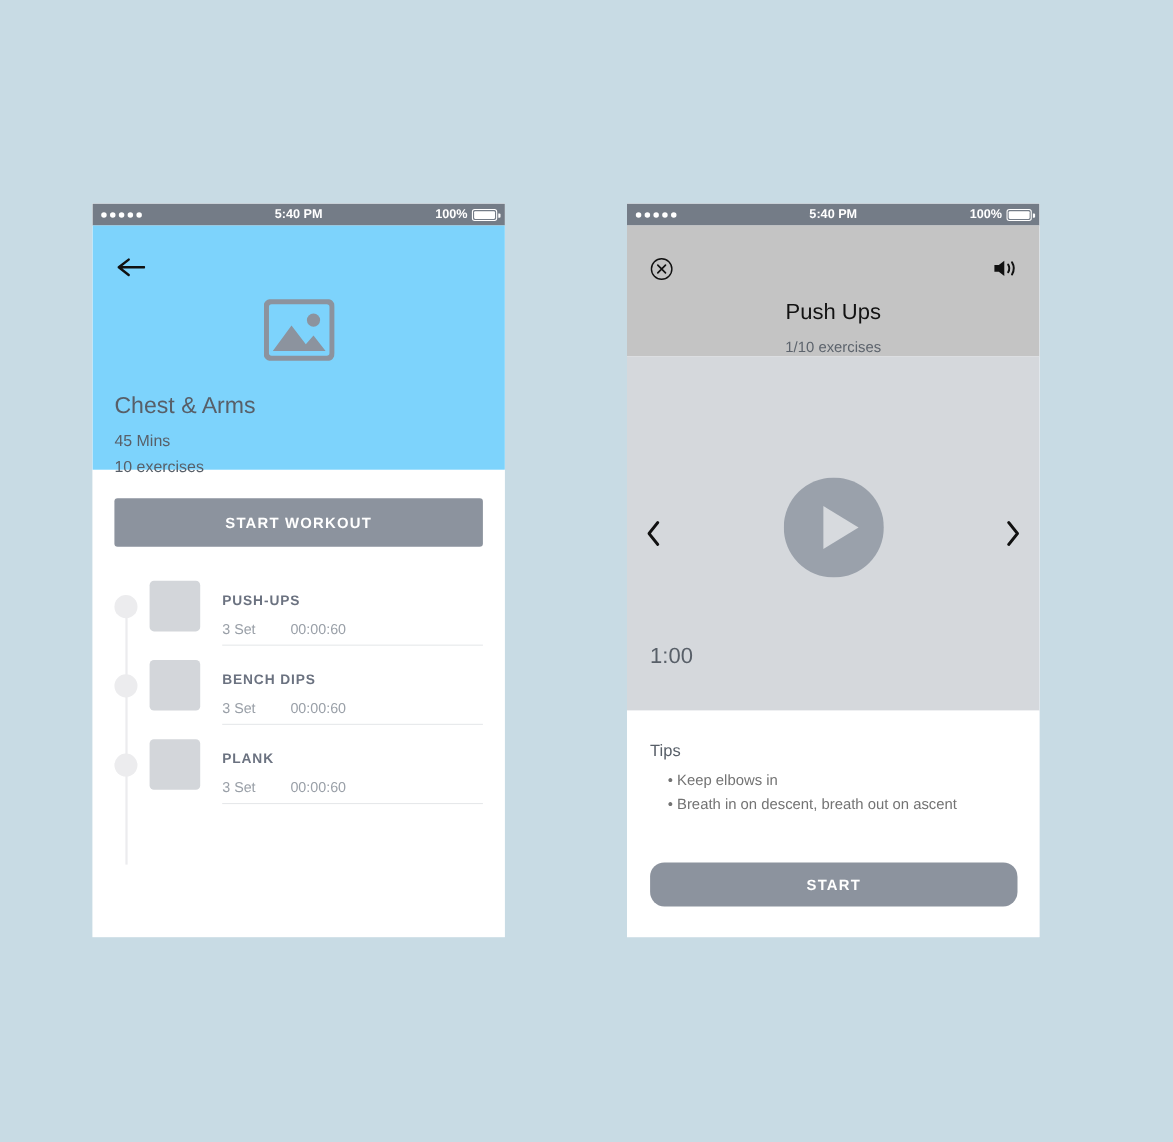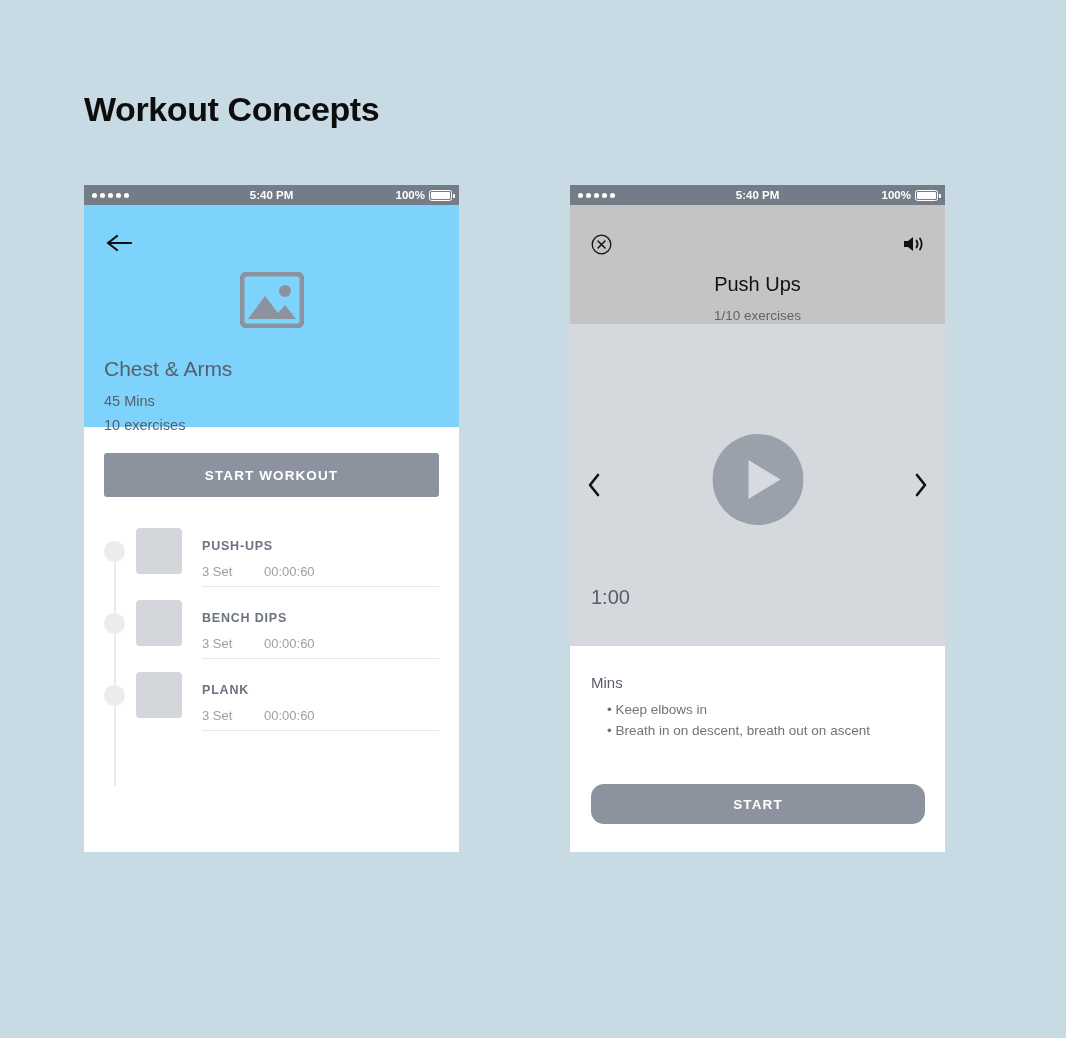--- a/index.html
+++ b/index.html
@@ -86,21 +86,20 @@
     font-size: 13.5px; letter-spacing: 1.1px; font-weight: bold;
     display: flex; align-items: center; justify-content: center;
     border: none; cursor: pointer; font-family: inherit;
   }
 </style>
 </head>
 <body>
 
 <div id="root">
 
-  <div class="page-title">Workout Concepts</div>
 
   <div class="phone" id="phone1">
 
     <div class="statusbar">
       <span class="sb-dots">
         <i></i>
           <i></i>
           <i></i>
           <i></i>
           <i></i>
@@ -229,21 +228,21 @@
       </span>
       <span class="chev chev-r">
         <svg viewBox="0 0 18 26" width="18" height="26">
           <path d="M5 3 L13 13 L5 23" stroke="#111" stroke-width="2.6" fill="none" stroke-linecap="round" stroke-linejoin="round"></path>
         </svg>
       </span>
       <div class="timer">1:00</div>
     </div>
 
     <div class="tips">
-      <div class="tips-title">Mins</div>
+      <div class="tips-title">Tips</div>
       <div class="tips-list">
         <div class="tips-item">• Keep elbows in</div>
         <div class="tips-item">• Breath in on descent, breath out on ascent</div>
       </div>
       <button class="start-btn">START</button>
     </div>
   </div>
 
 </div>
 

